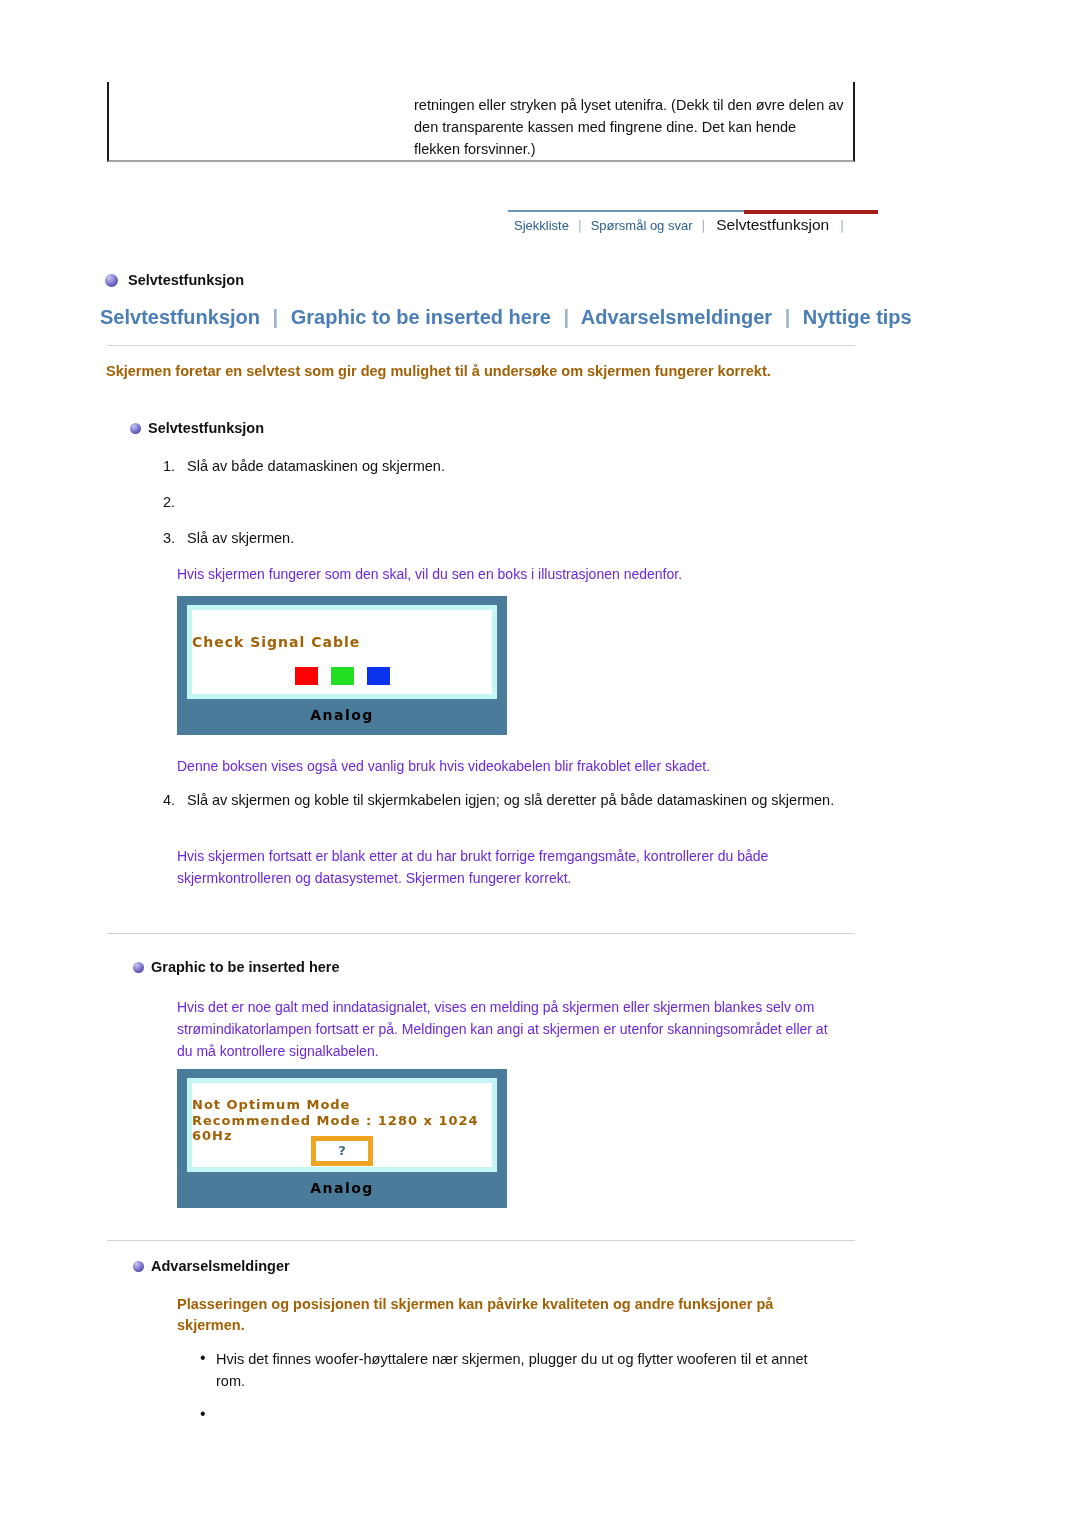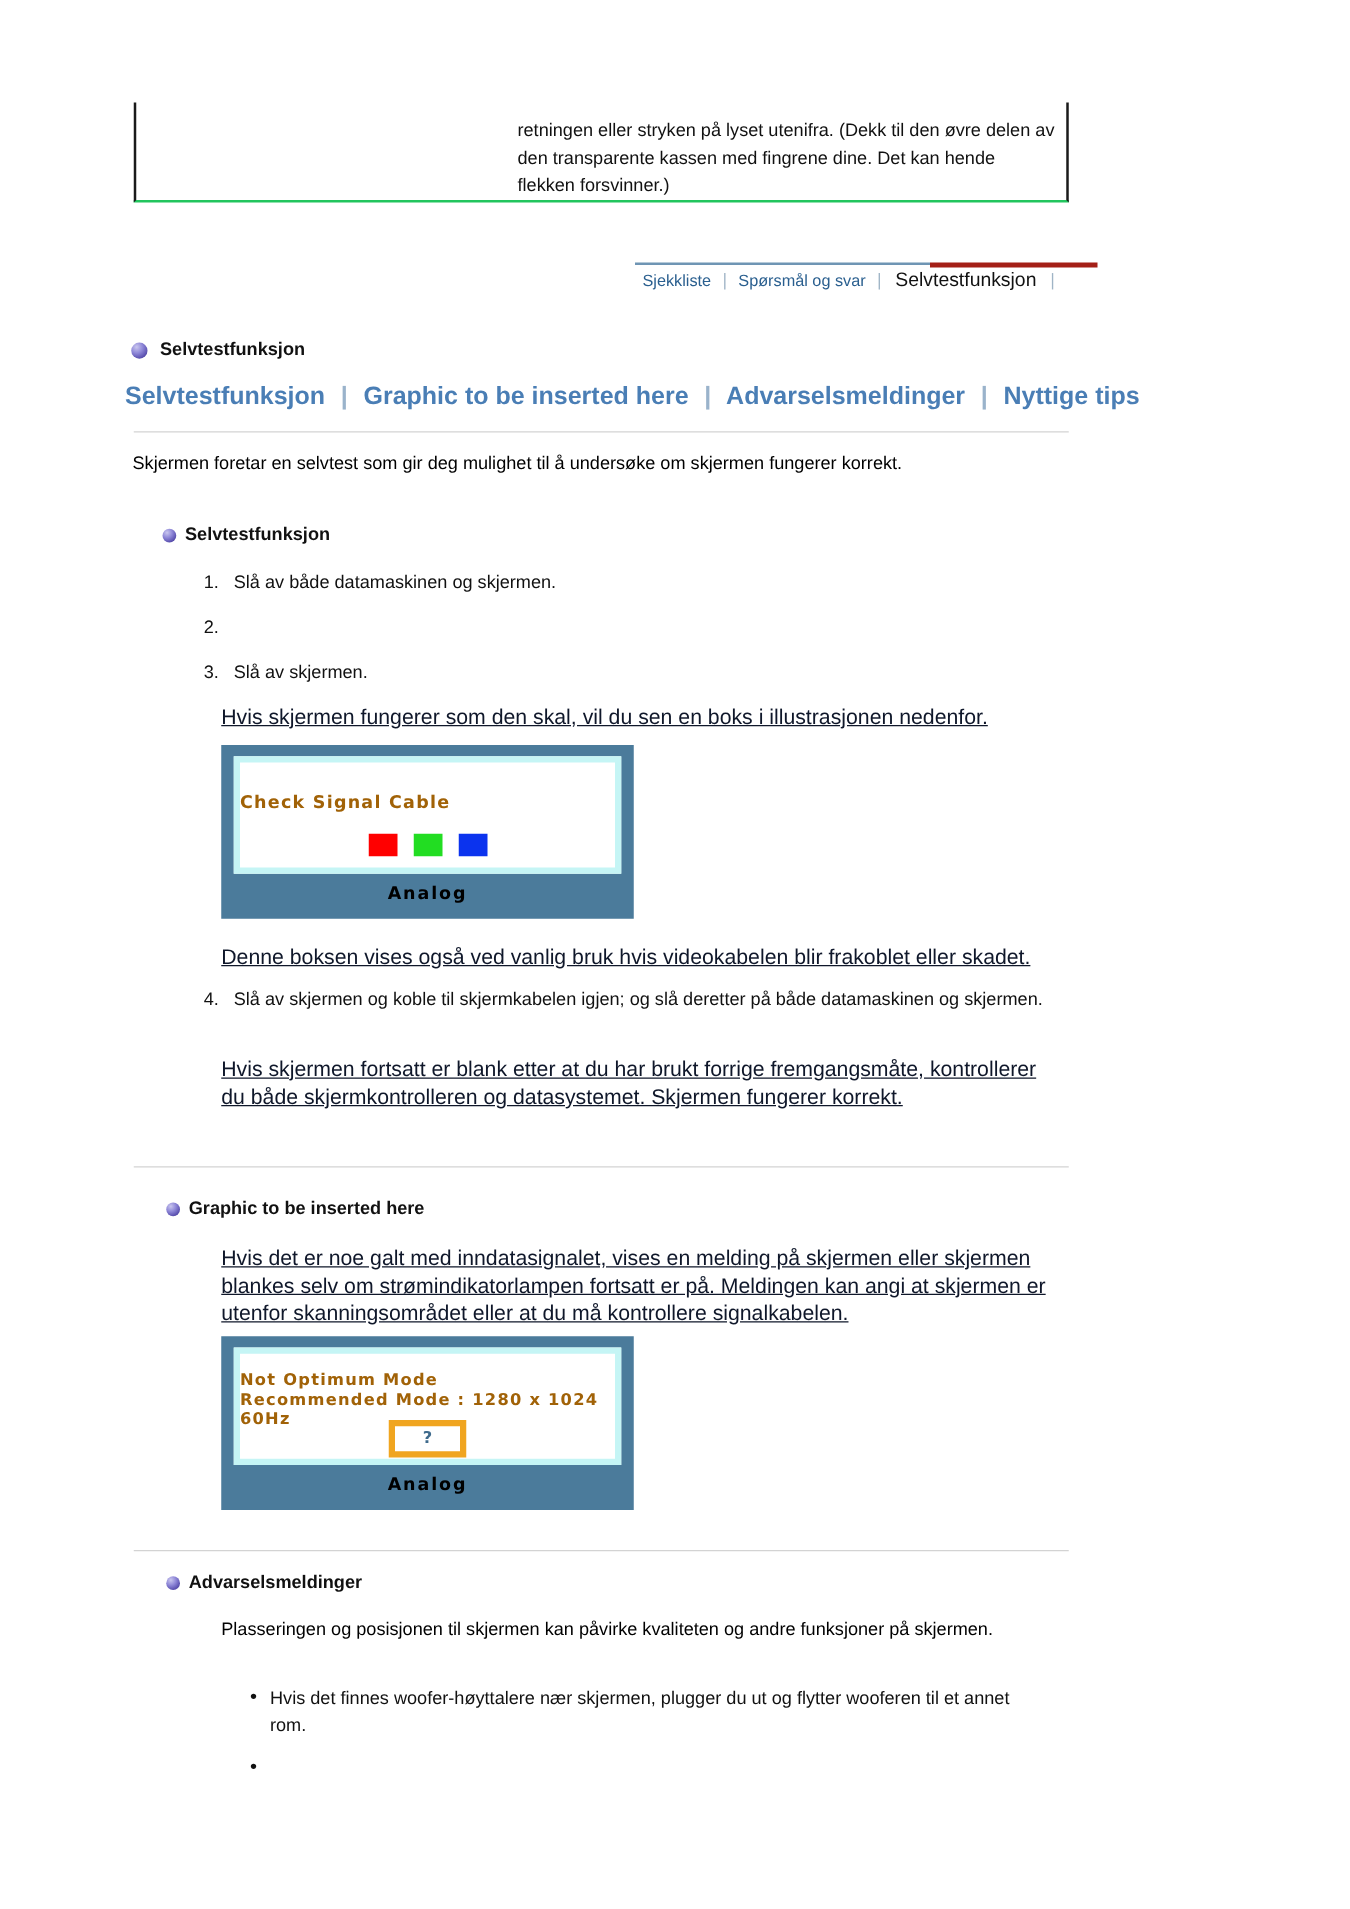--- a/index.html
+++ b/index.html
@@ -18,21 +18,21 @@
 
   
   .top-box {
     position: absolute;
     left: 107px;
     top: 82px;
     width: 748px;
     height: 80px;
     border-left: 2px solid #1a1a1a;
     border-right: 2px solid #1a1a1a;
-    border-bottom: 2px solid #22c55e;
+    border-bottom: 2px solid #a3a3a3;
     box-sizing: border-box;
   }
   .top-box-text {
     position: absolute;
     left: 305px;
     top: 12px;
     width: 430px;
     font-size: 14.5px;
     line-height: 22px;
     color: #111;
@@ -133,31 +133,30 @@
     color: #9ab3cb;
     padding: 0 7px;
   }
   .sublinks .lnk { color: #4a7eb5; }
 
   .bold-lead {
     position: absolute;
     left: 106px;
     width: 740px;
     font-size: 14.5px;
-    font-weight: normal;
+    font-weight: bold;
     line-height: 21px;
-    color: #000000;
+    color: #a16207;
   }
 
   .para {
     position: absolute;
-    font-size: 17px;
+    font-size: 14px;
     line-height: 22px;
-    color: #0f172a;
-    text-decoration: underline;
+    color: #6d28d9;
   }
 
   .numitem {
     position: absolute;
     display: flex;
     font-size: 14.5px;
     line-height: 22px;
     color: #111;
   }
   .numitem .num {

